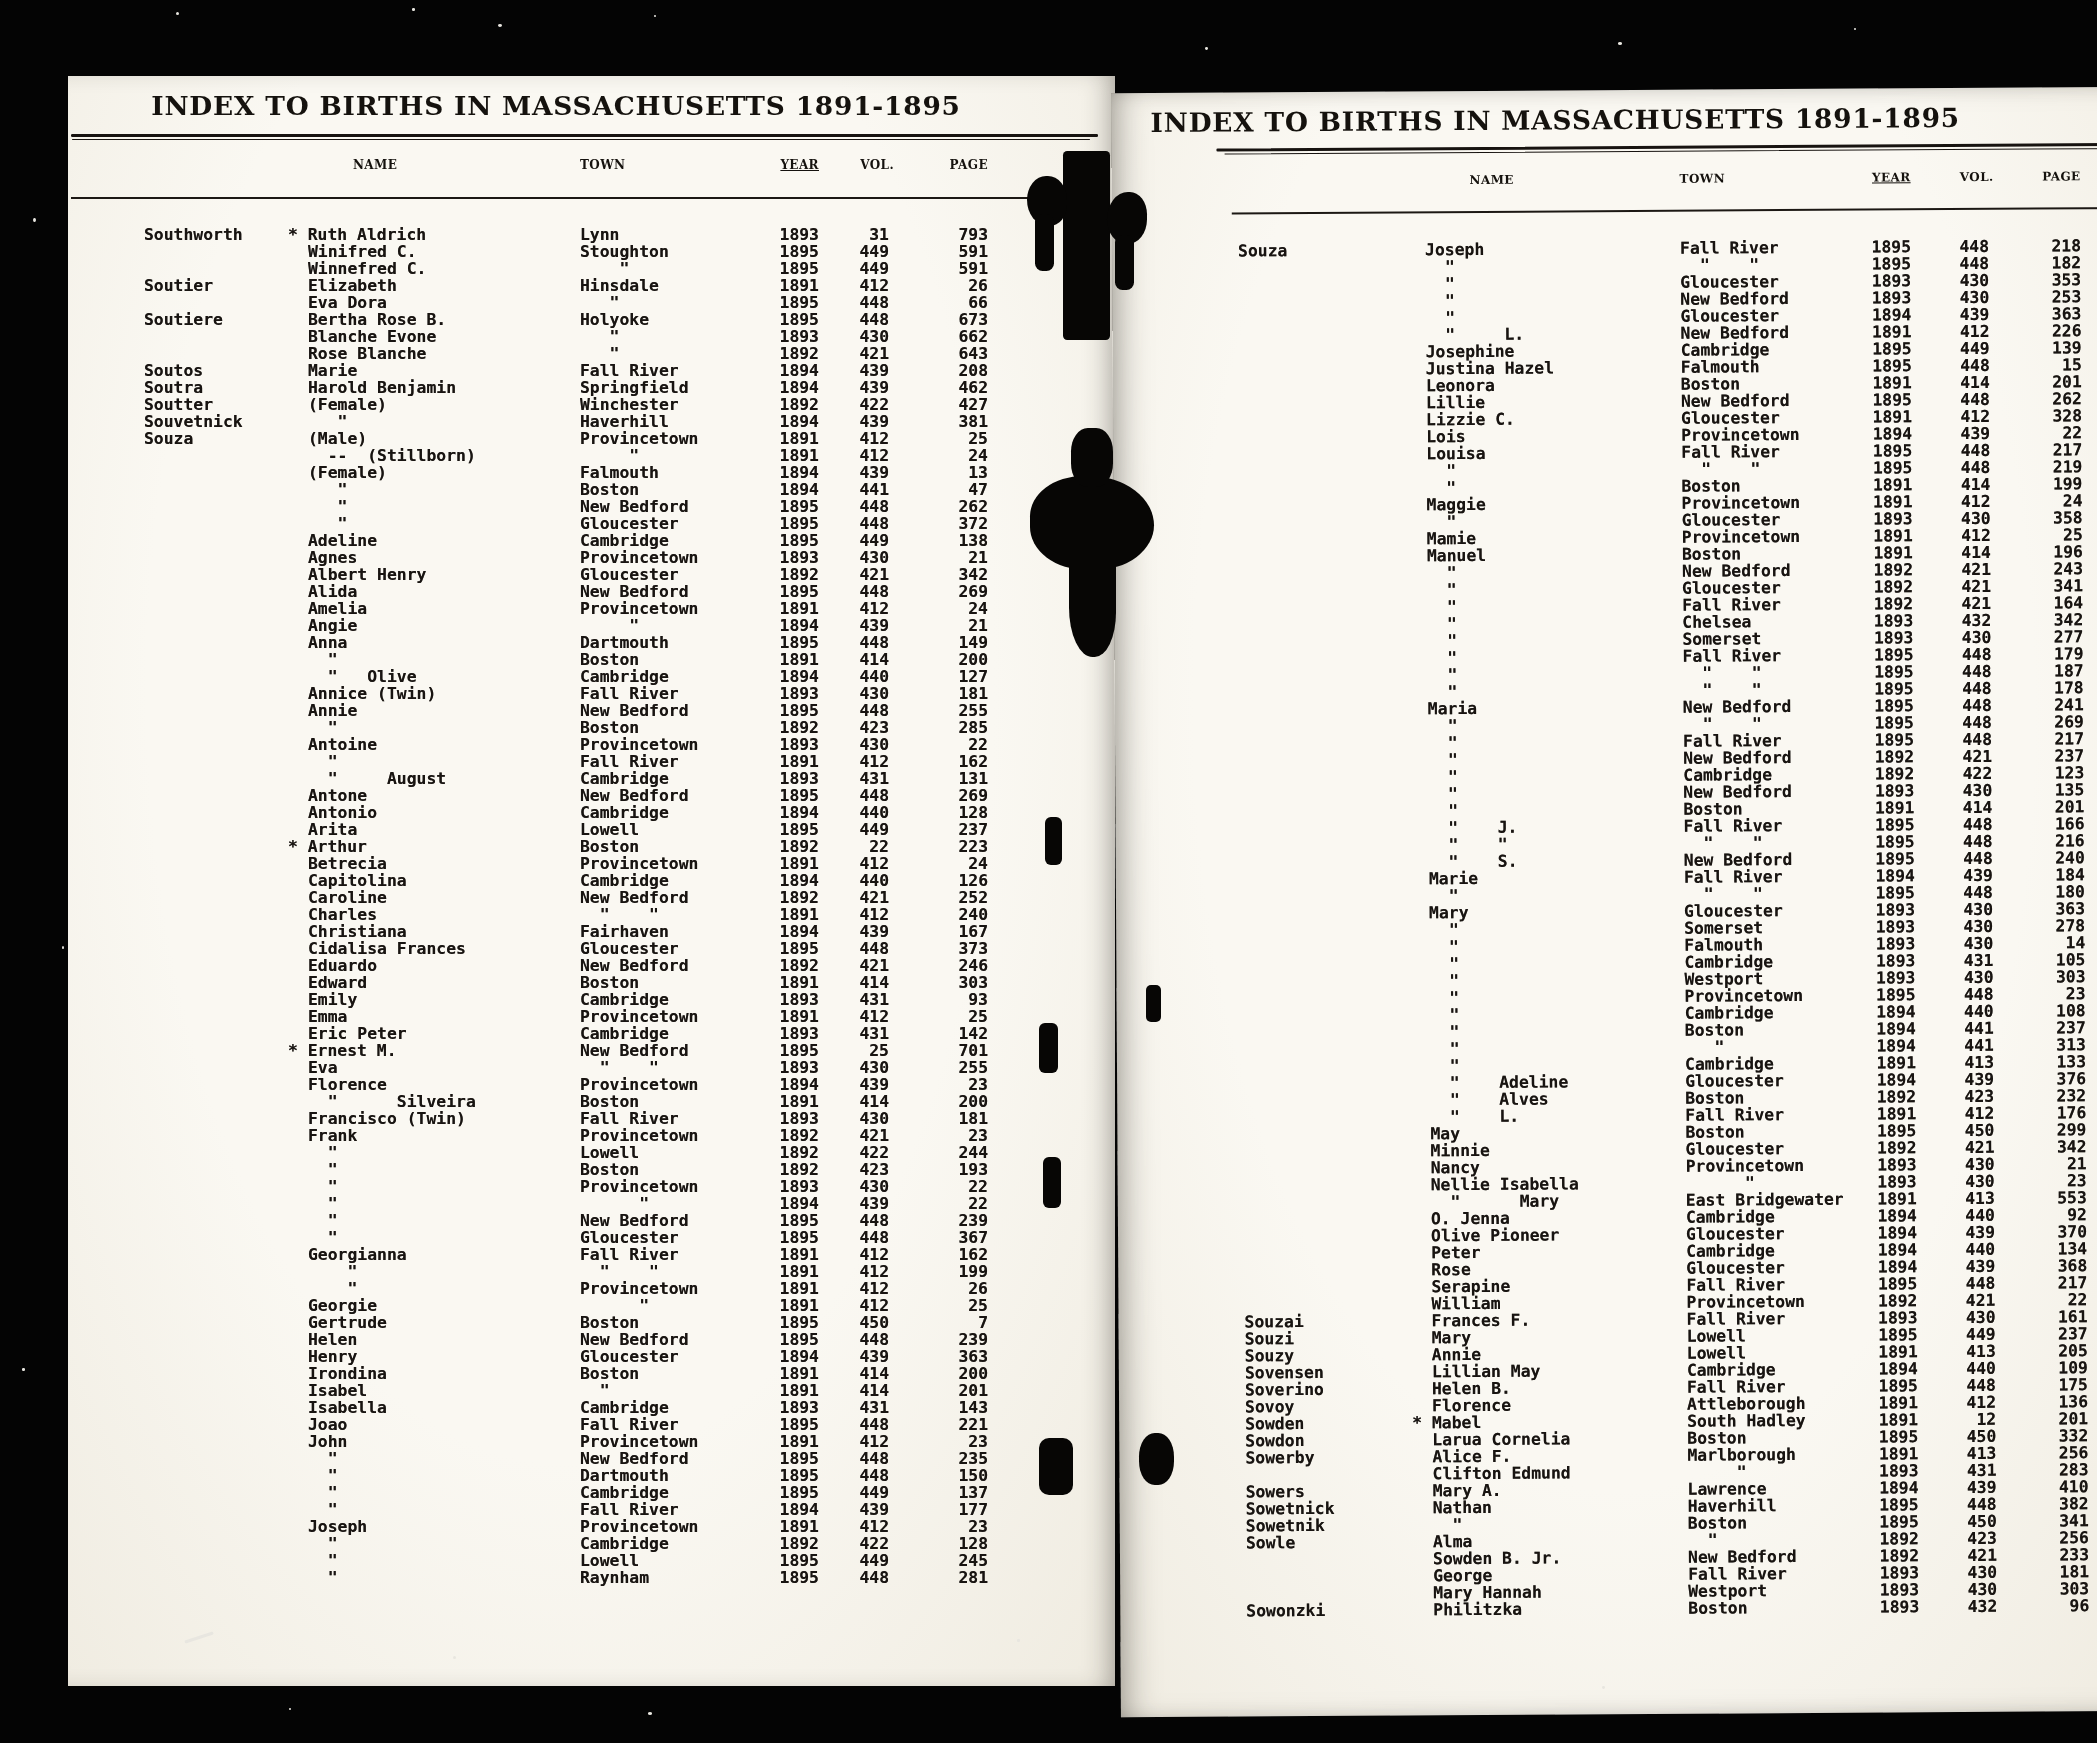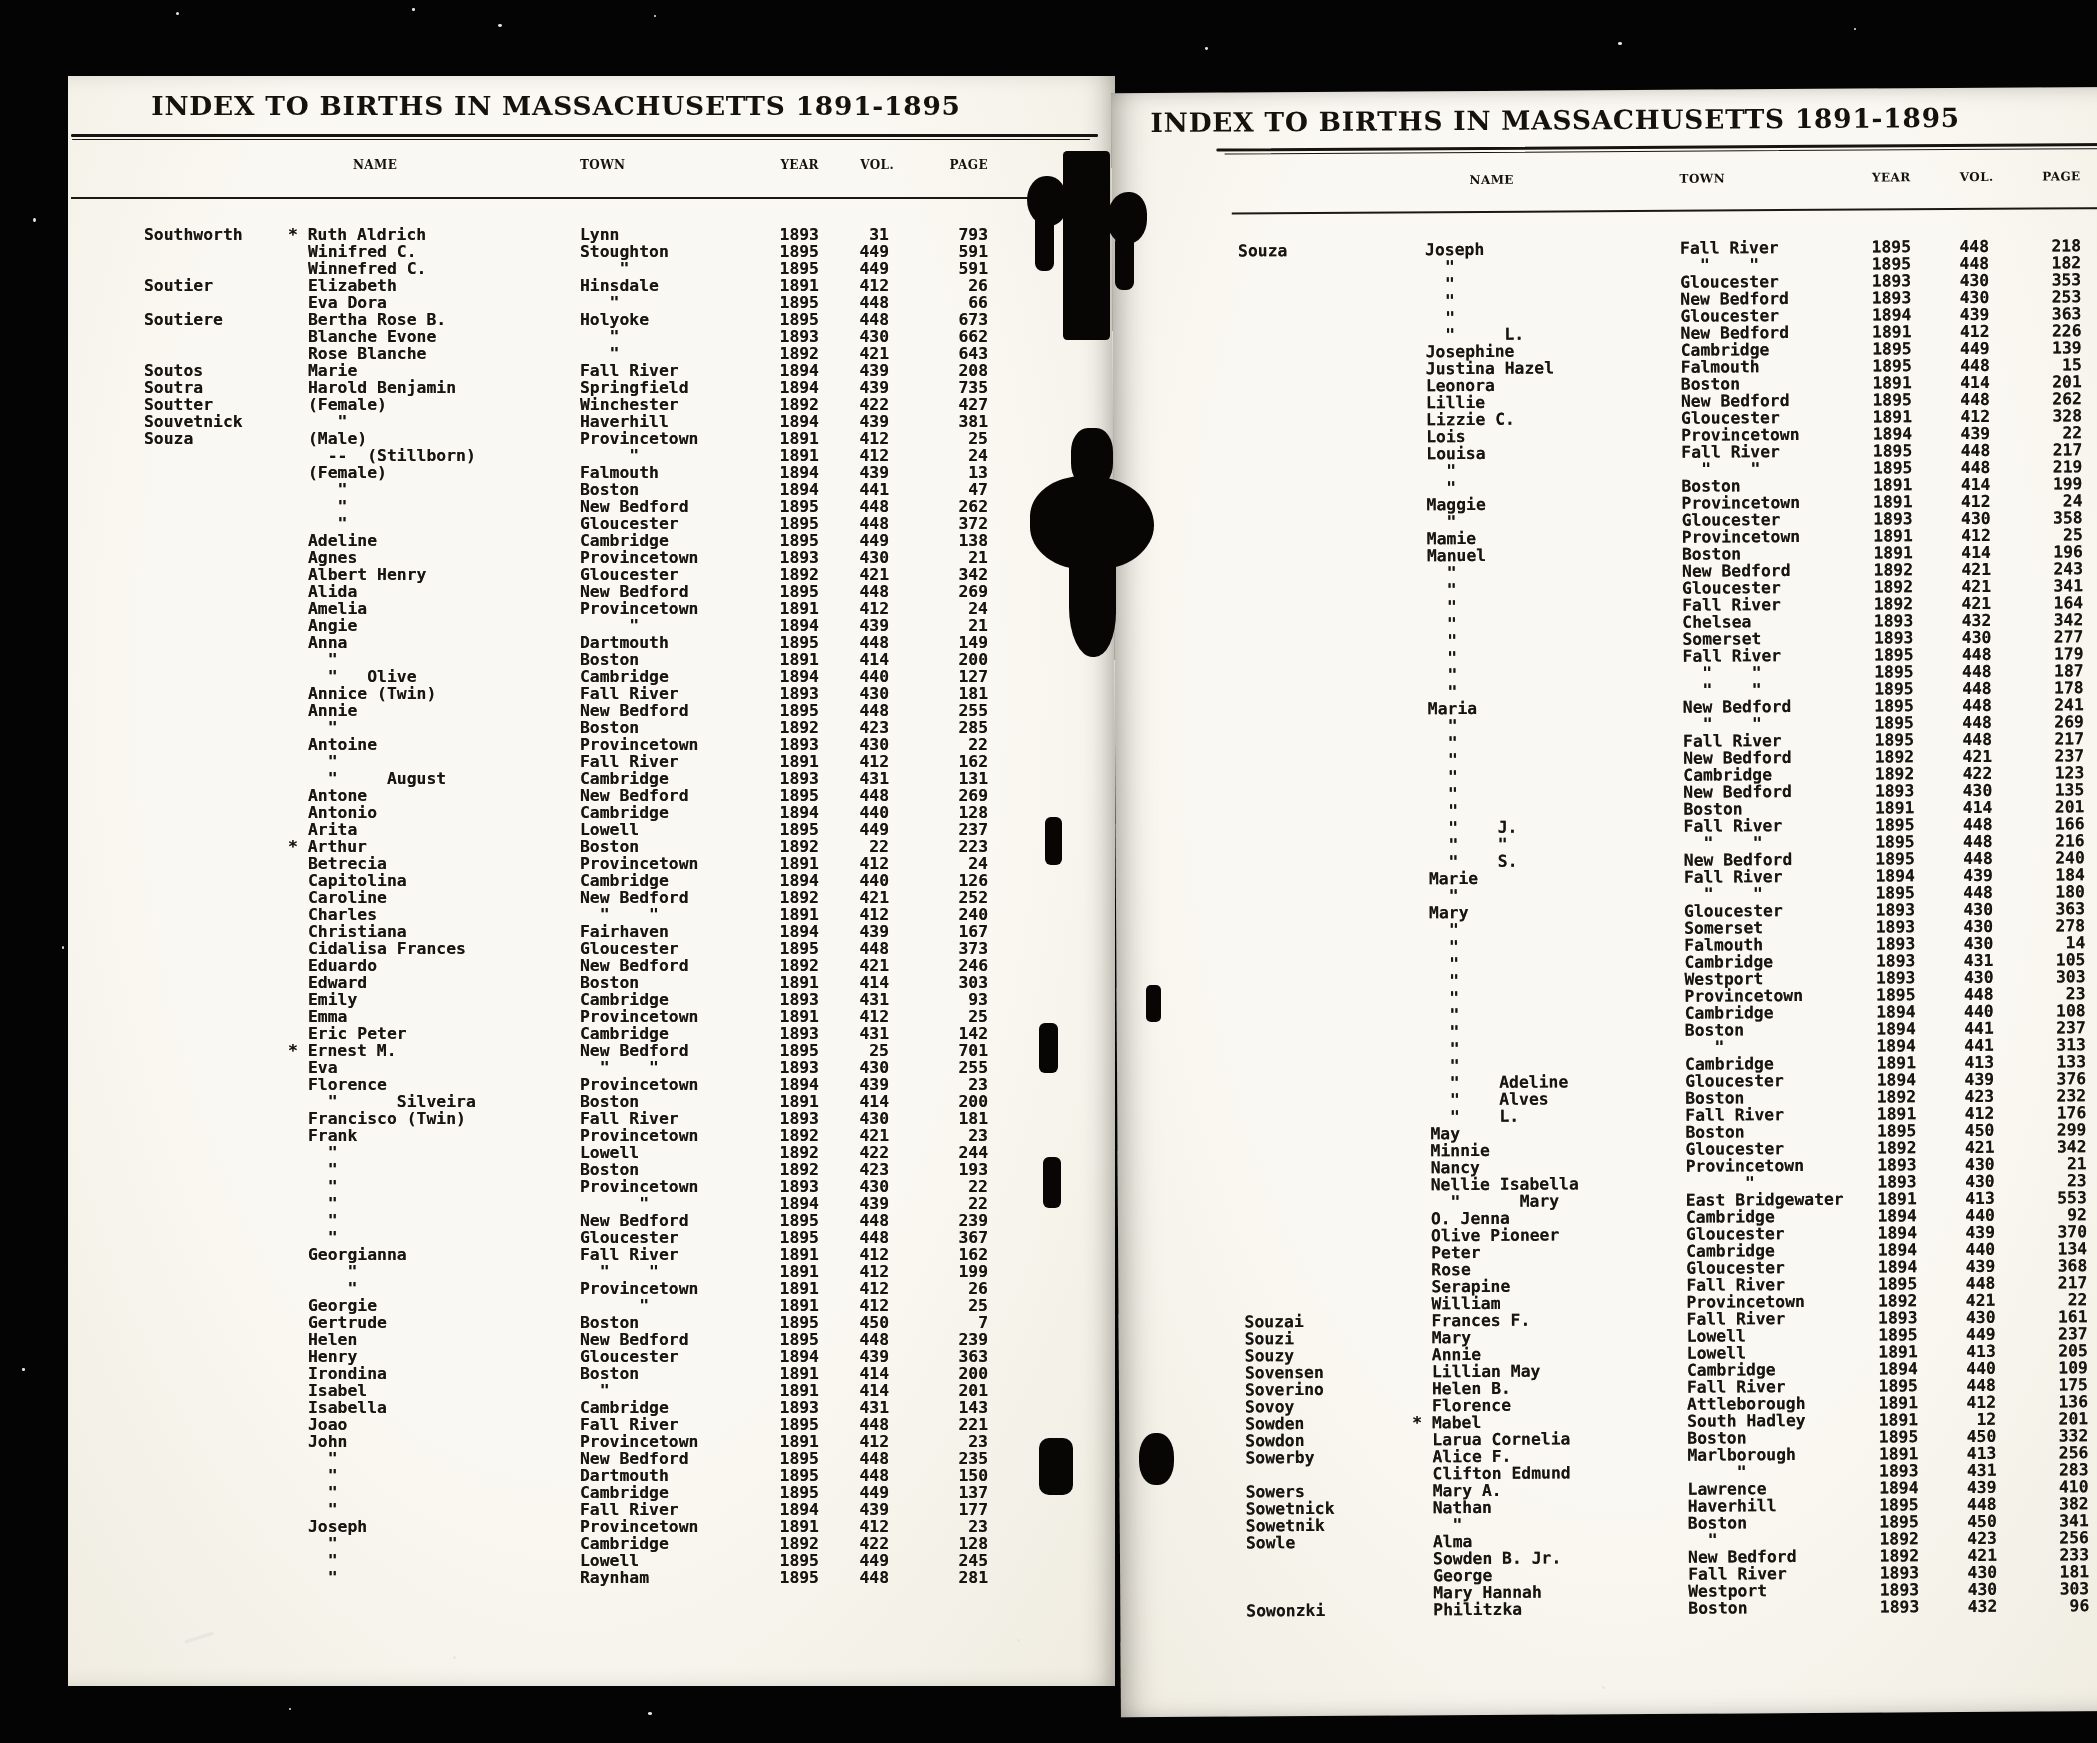--- a/index.html
+++ b/index.html
@@ -39,21 +39,21 @@
   .page-right{--sx:126px;--nx:313px;--tx:568px;--yr:799px;--vr:877px;--pr:969px;}
   .c.surname{left:var(--sx);}
   .c.given{left:var(--nx);}
   .c.given.starred{margin-left:-20px;}
   .c.town{left:var(--tx);}
   .c.year{left:var(--yr);transform:translateX(-100%);}
   .c.vol{left:var(--vr);transform:translateX(-100%);}
   .c.pg{left:var(--pr);transform:translateX(-100%);}
   .colhead .h-name{left:var(--nx);margin-left:45px;}
   .colhead .h-town{left:var(--tx);}
-  .colhead .h-year{left:var(--yr);transform:translateX(-100%);}
+  .colhead .h-year{left:var(--yr);transform:translateX(-100%);text-decoration:underline;}
   .colhead .h-vol{left:calc(var(--vr) + 5px);transform:translateX(-100%);}
   .colhead .h-page{left:var(--pr);transform:translateX(-100%);}
   .blot{position:absolute;background:#070605;}
   .speck{position:absolute;background:#e8e6e0;border-radius:50%;}
 </style>
 </head>
 <body>
 
 <div class="page page-left">
   <div class="page-title">INDEX TO BIRTHS IN MASSACHUSETTS 1891-1895</div>
@@ -134,21 +134,21 @@
         <span class="c year">1894</span>
         <span class="c vol">439</span>
         <span class="c pg">208</span>
       </div>
       <div class="row">
         <span class="c surname">Soutra</span>
         <span class="c given">Harold Benjamin</span>
         <span class="c town">Springfield</span>
         <span class="c year">1894</span>
         <span class="c vol">439</span>
-        <span class="c pg">735</span>
+        <span class="c pg">462</span>
       </div>
       <div class="row">
         <span class="c surname">Soutter</span>
         <span class="c given">(Female)</span>
         <span class="c town">Winchester</span>
         <span class="c year">1892</span>
         <span class="c vol">422</span>
         <span class="c pg">427</span>
       </div>
       <div class="row">

